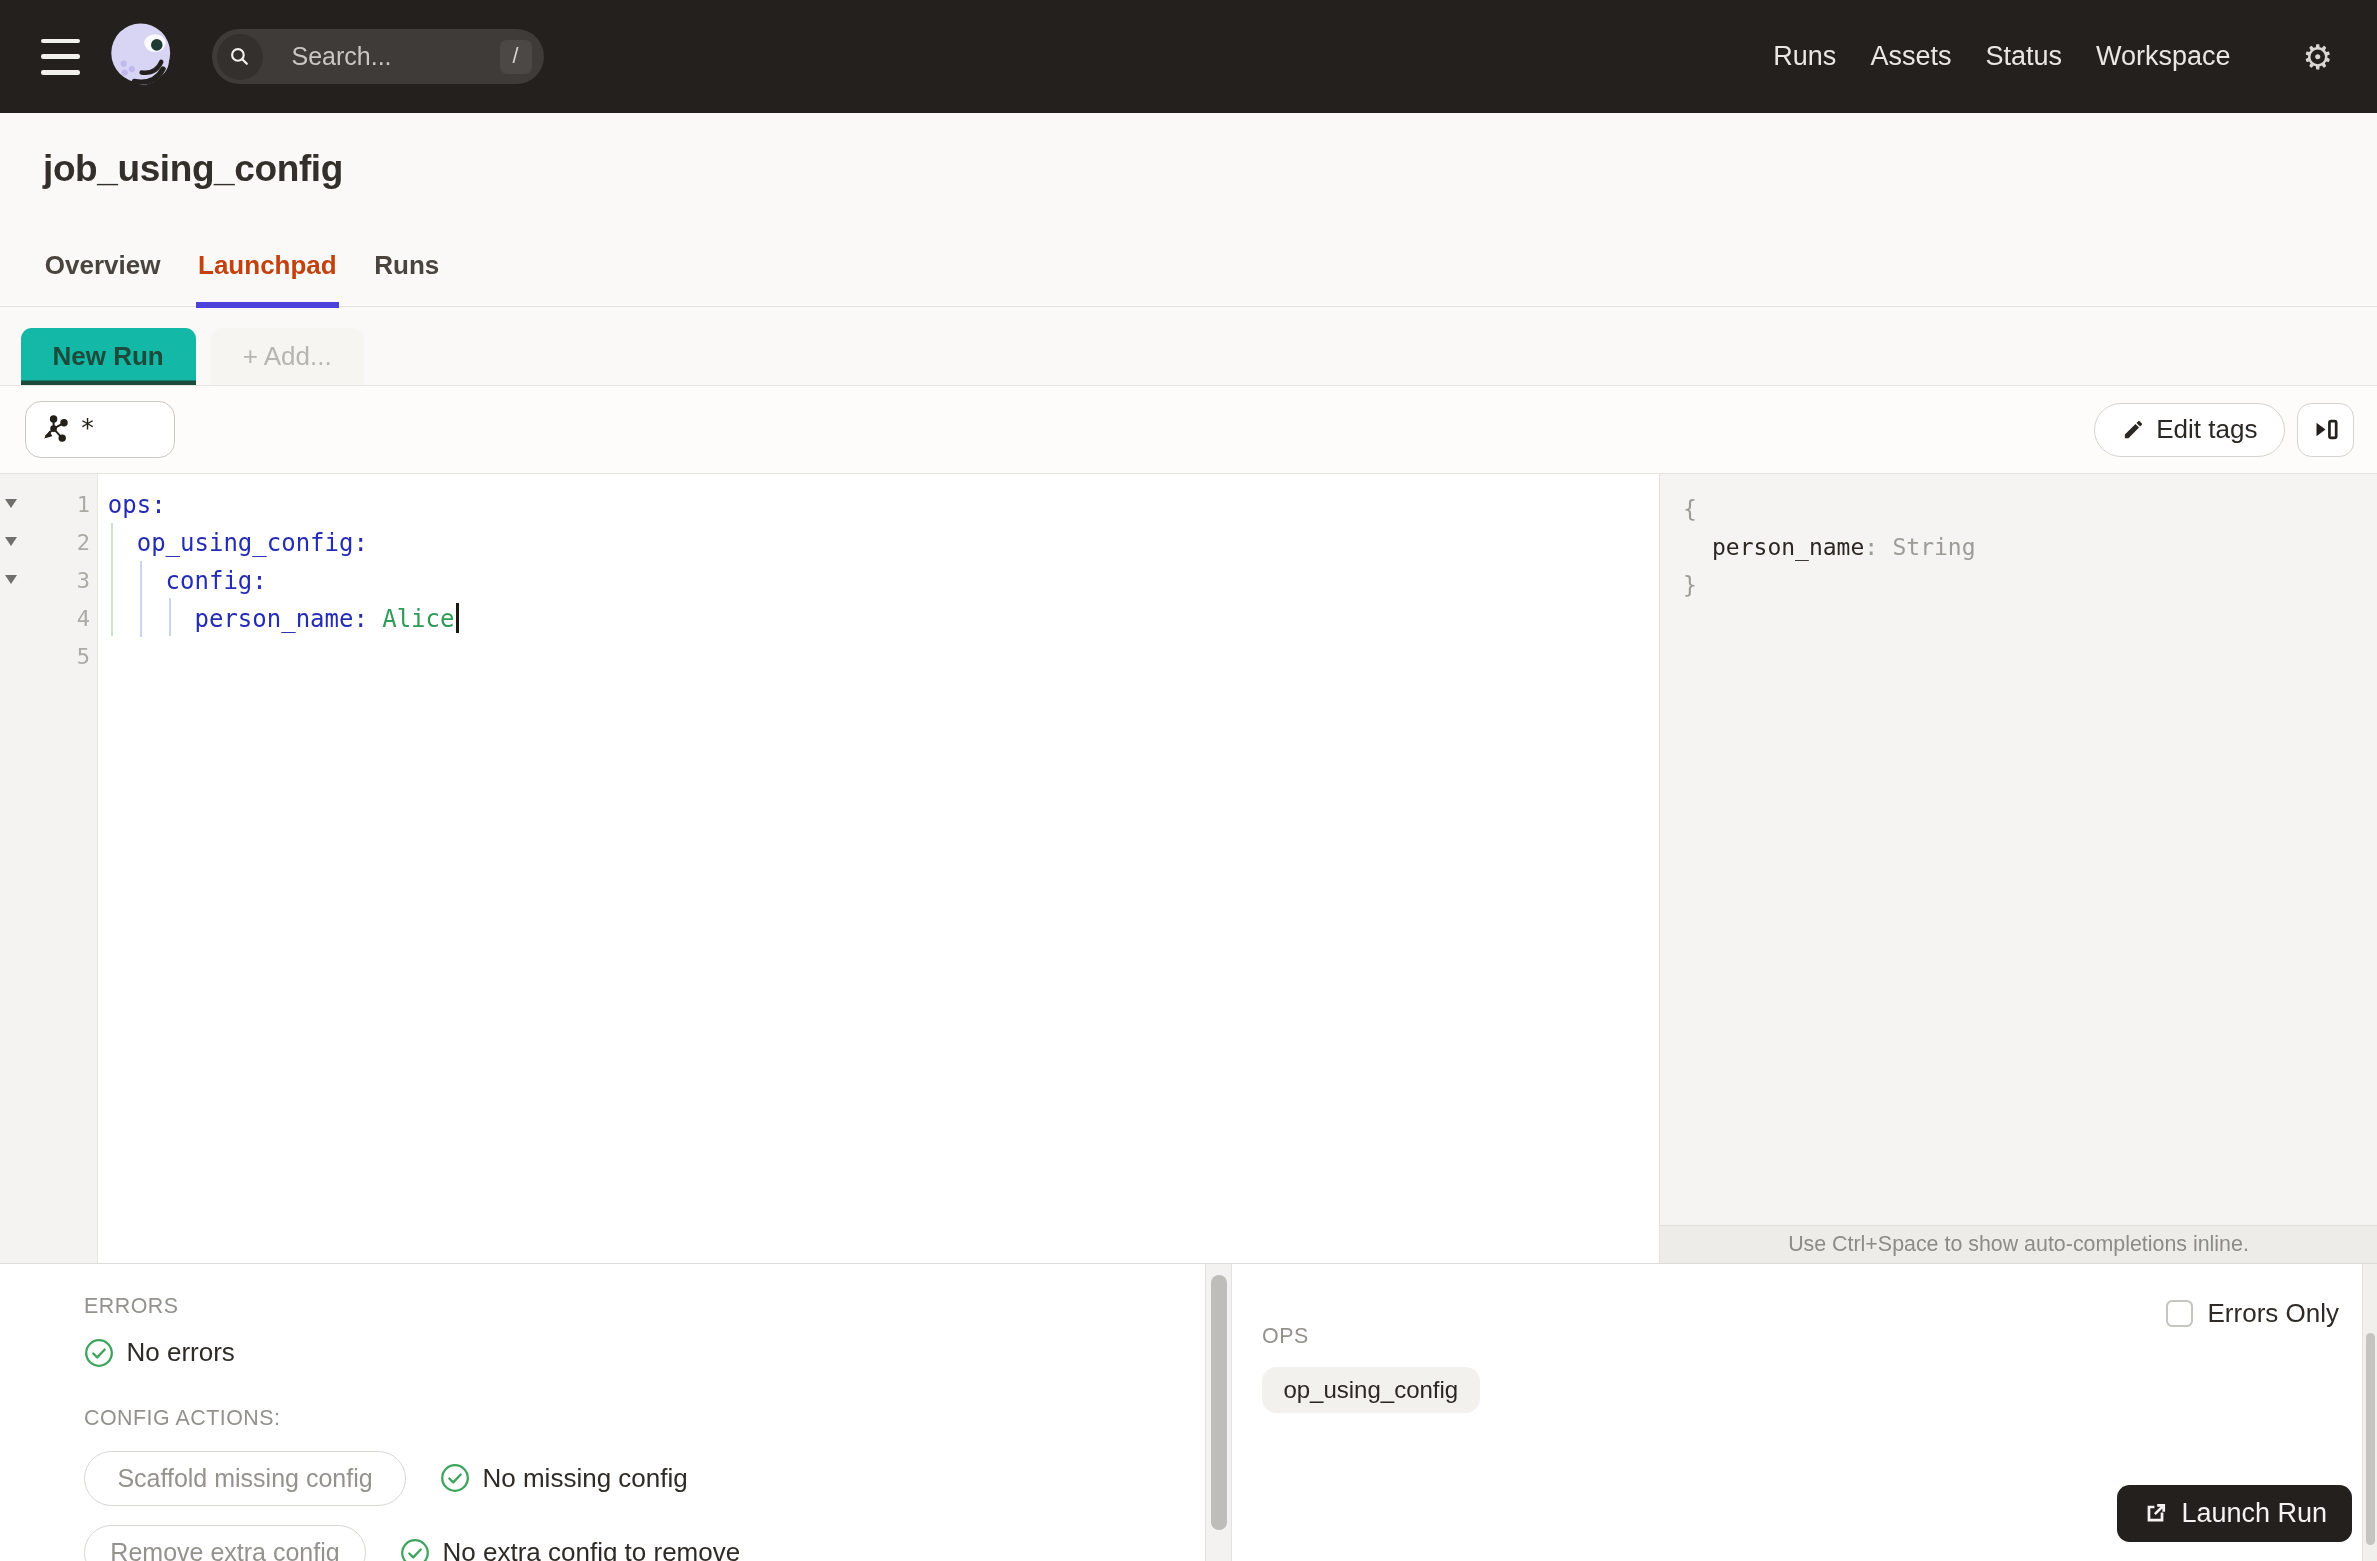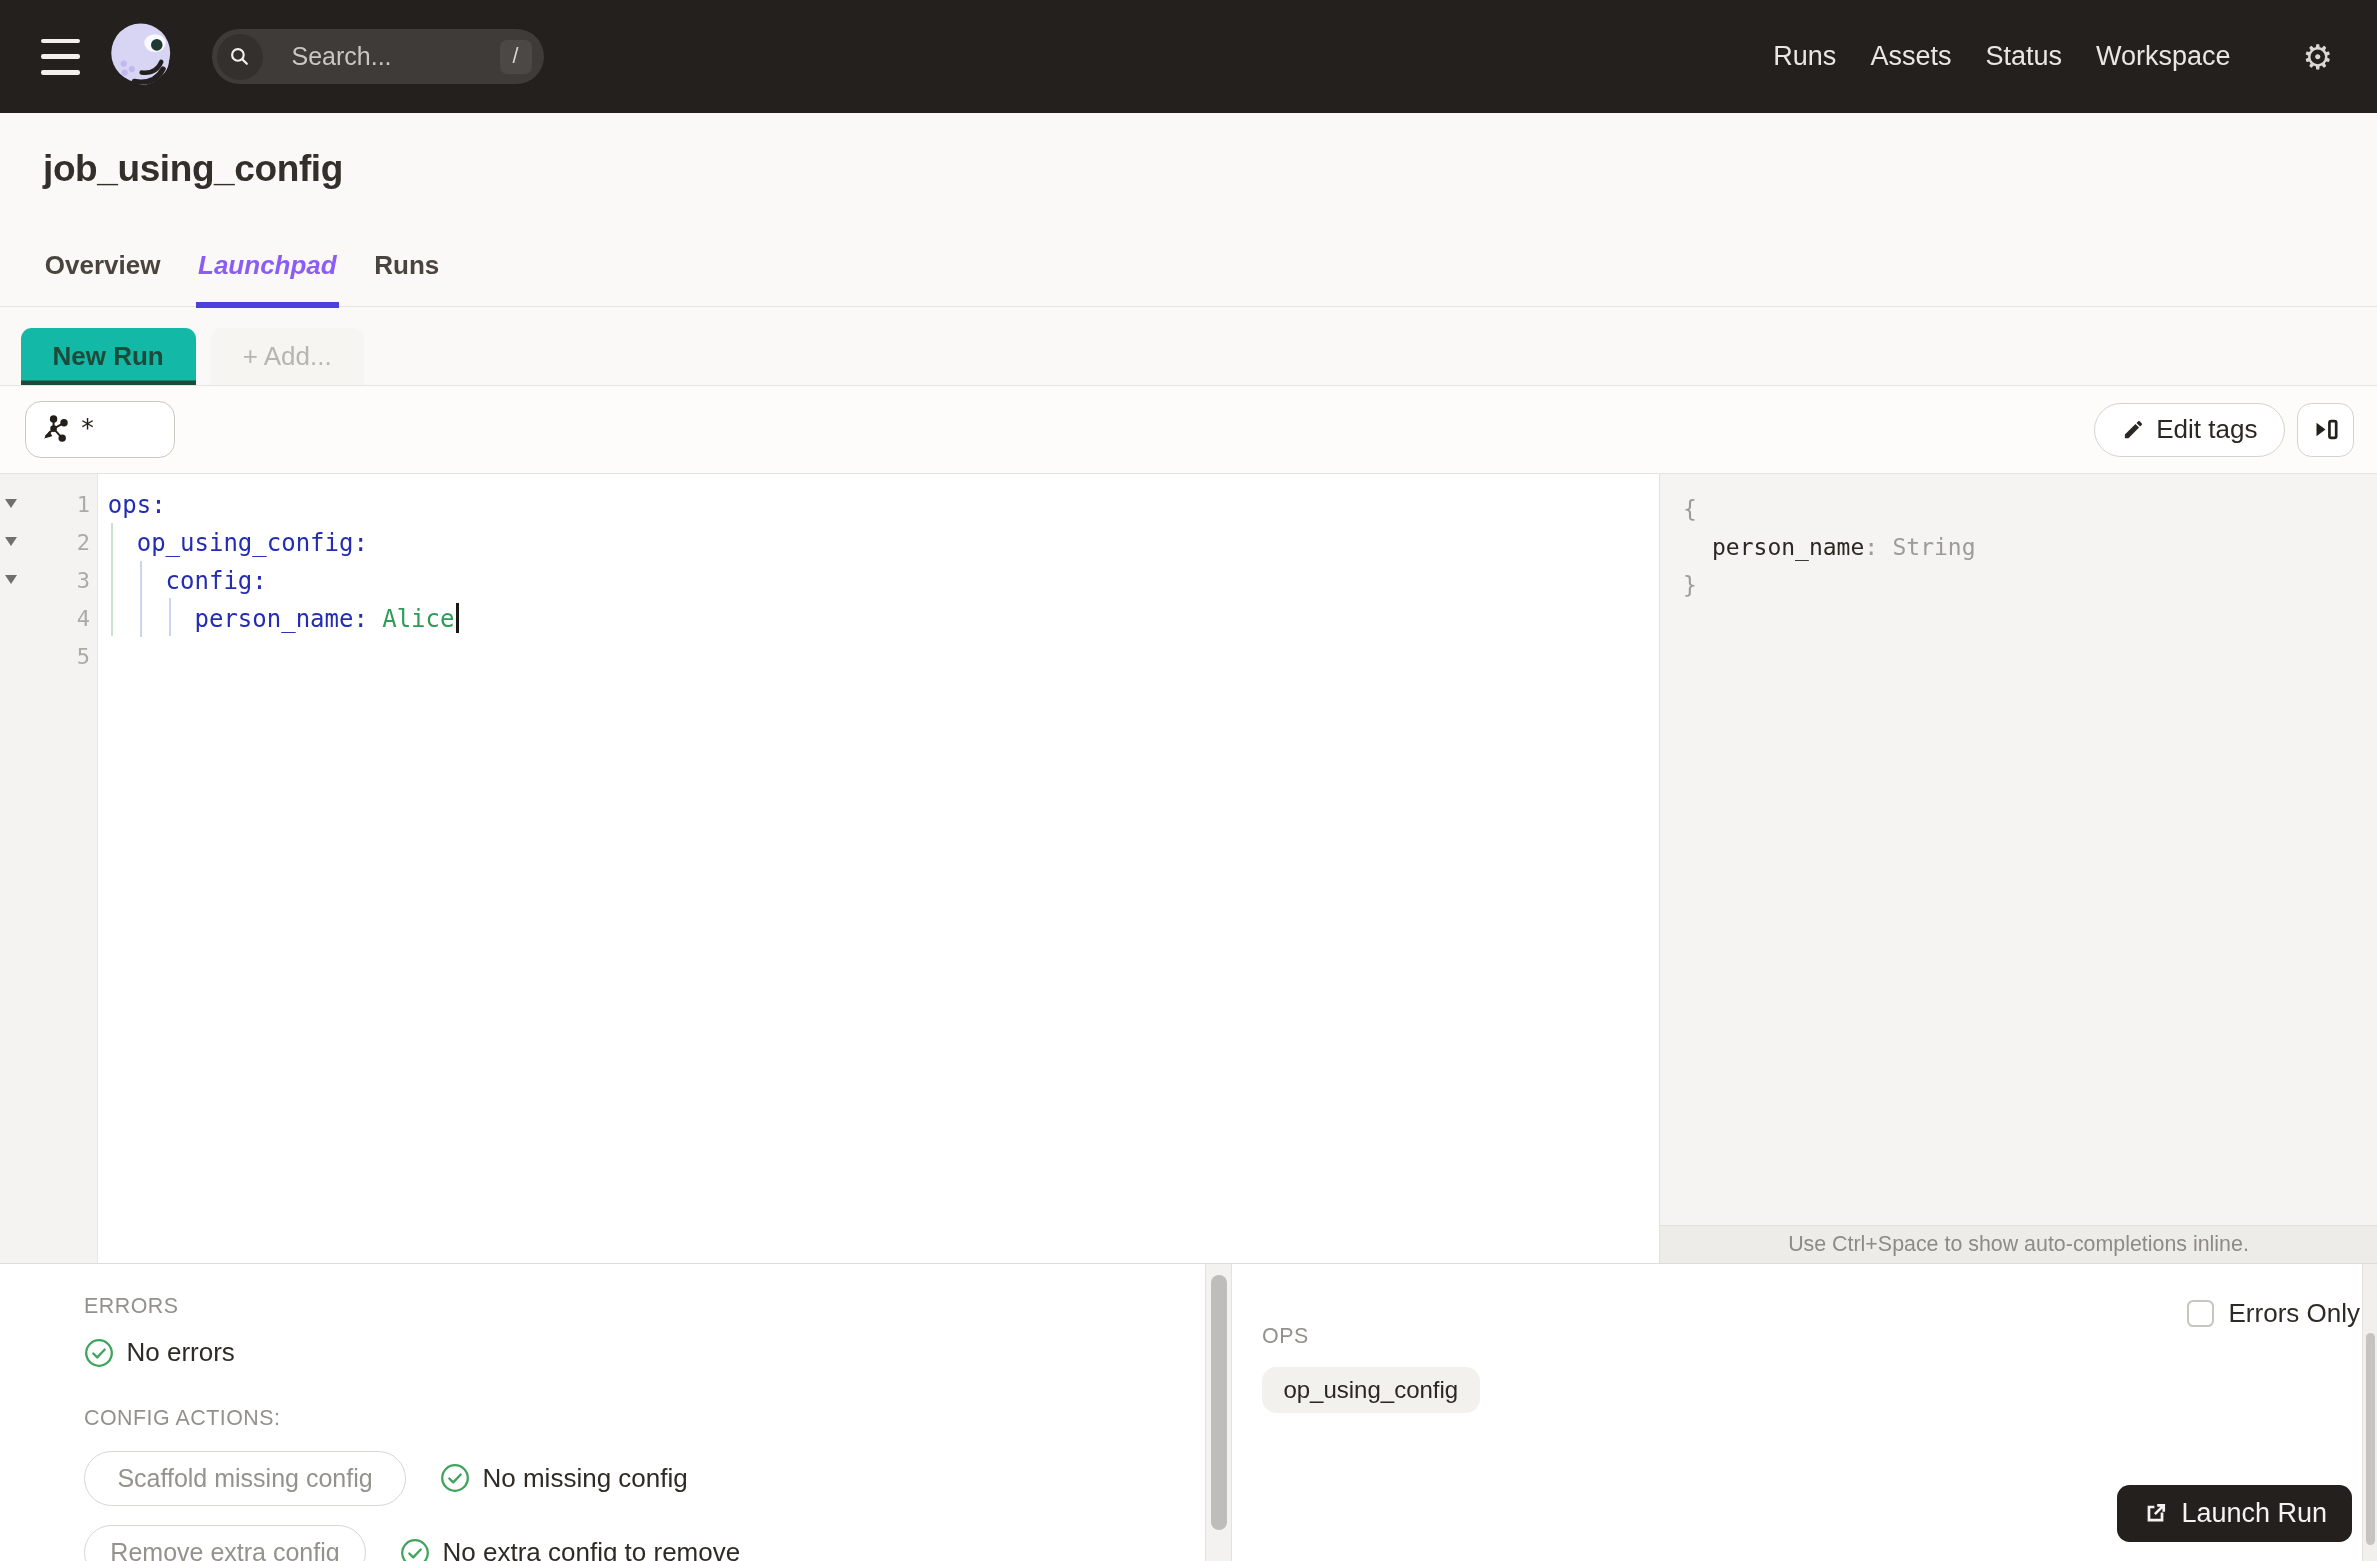--- a/index.html
+++ b/index.html
@@ -23,21 +23,21 @@
   
   .titlebar { height:111px; background:#FAF9F7; display:flex; align-items:center; padding-left:43px; }
   .job-title { font-size:37px; font-weight:700; color:#332F2A; letter-spacing:-0.4px; }
   .job-badge { margin-left:19.6px; height:48px; background:#EFEDEA; border-radius:24px; display:flex; align-items:center; padding:0 19.6px; gap:10.7px; }
   .job-badge .prefix { font-size:22px; color:#332F2A; }
   .job-badge a { font-size:22px; color:#2F2CC0; text-decoration:none; }
 
   
   .tabs { height:83px; background:#FAF9F7; border-bottom:1.8px solid #E6E4E0; display:flex; align-items:flex-end; padding-left:43px; gap:34px; }
   .tab { position:relative; font-size:26px; font-weight:600; color:#49443E; padding:0 1.8px 25px 1.8px; cursor:pointer;margin-top:40px; }
-  .tab.active { color:#8b5cf6;font-style:italic; }
+  .tab.active { color:#c2410c; }
   .tab.active::after { content:""; position:absolute; left:0; right:0; bottom:-1.8px; height:5.4px; background:#4C42DA; }
 
   
   .run-tabs { height:79px; background:#FAF9F7; border-bottom:1.8px solid #E7E5E1; display:flex; align-items:flex-end; padding-left:20.5px; gap:15px; }
   .run-tab { height:57px; border-radius:10.7px 10.7px 0 0; display:flex; align-items:center; justify-content:center; padding:0 32px; font-size:26px; cursor:pointer; }
   .run-tab.active { background:#14b8a6; color:#1C4A3B; font-weight:700; box-shadow:inset 0 -4.5px 0 #1C4A3B; }
   .run-tab.add { background:#F6F5F2; color:#B7B5B0; font-weight:400; }
 
   
   .tag-row { height:88px; background:#FDFCFB; border-bottom:1.8px solid #E5E3DF; display:flex; align-items:center; padding:0 23px 0 25px; }
@@ -87,21 +87,21 @@
 
   .v-scroll { width:27px; background:#F3F2F0; border-left:0.9px solid #E4E2DE; border-right:0.9px solid #E4E2DE; position:relative; }
   .v-scroll .thumb { position:absolute; left:4.5px; top:10.7px; width:16px; height:255px; border-radius:8px; background:#BFBDB9; cursor:grab; }
 
   .b-right { flex:1; position:relative; padding:30px 0 0 30px; }
   .cols { display:flex; }
   .col-runtime { width:279px; }
   .chips { display:flex; margin-top:18px; gap:14.3px; }
   .chip { height:46px; background:#F2F1EE; border-radius:14.3px; display:inline-flex; align-items:center; padding:0 21.4px; font-size:24px; color:#2B2722; cursor:pointer; }
   .ops-block { margin-top:30px; }
-  .errors-only { position:absolute; top:34px; right:17px; display:flex; align-items:center; gap:14.3px; cursor:pointer; }
+  .errors-only { position:absolute; top:34px; right:38px; display:flex; align-items:center; gap:14.3px; cursor:pointer; }
   .checkbox { width:27px; height:27px; border:2.7px solid #C7C5C0; border-radius:6.3px; background:#FFF; }
   .errors-only .lbl { font-size:26px; color:#2E2A25; }
   .btn-launch { position:absolute; right:25px; bottom:19.6px; height:57px; background:#24201D; border:none; border-radius:12.5px; display:flex; align-items:center; gap:12.5px; padding:0 25px; color:#F4F3F1; font-size:27px; font-weight:500; cursor:pointer; font-family:"Liberation Sans",sans-serif; }
   .r-scroll { position:absolute; right:0; top:0; bottom:0; width:15px; background:#F1F0ED; border-left:0.9px solid #E4E2DE; }
   .r-scroll .thumb { position:absolute; left:2.7px; top:69px; width:9.8px; height:212px; border-radius:5.4px; background:#C6C4C0; cursor:grab; }
 
   .gear-glyph { font-family:"DejaVu Sans","Liberation Sans",sans-serif; font-size:34px; color:#DAD8D4; cursor:pointer; }
 </style>
 </head>
 <body>

